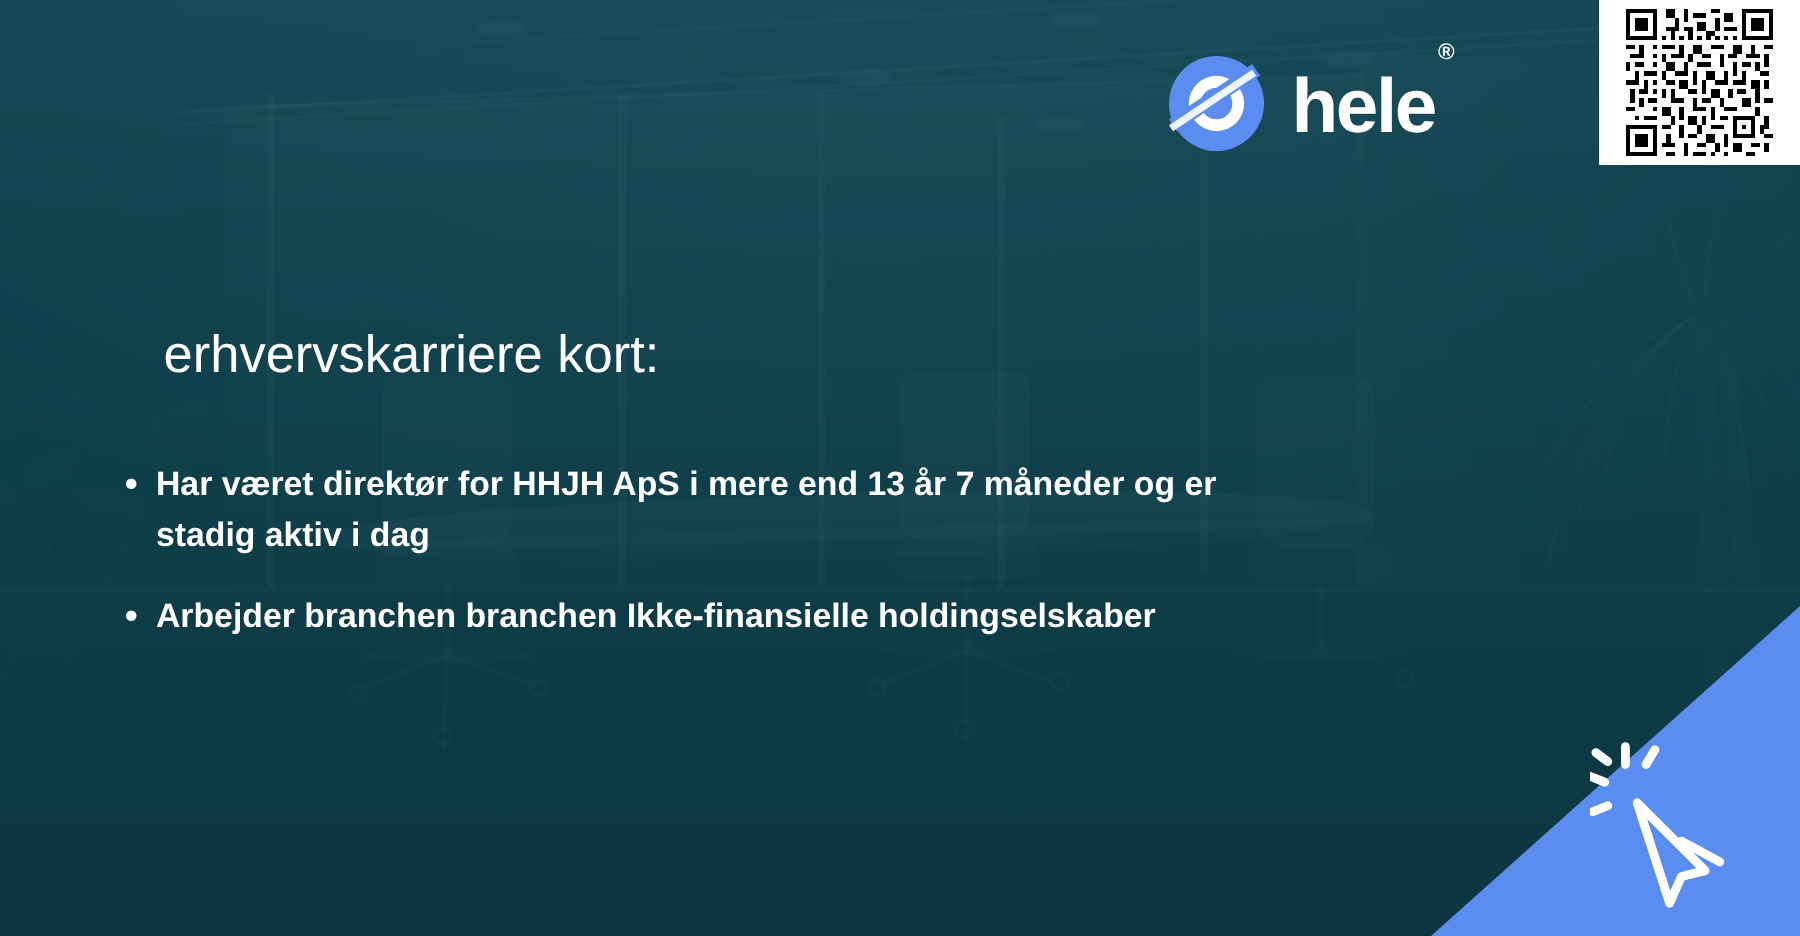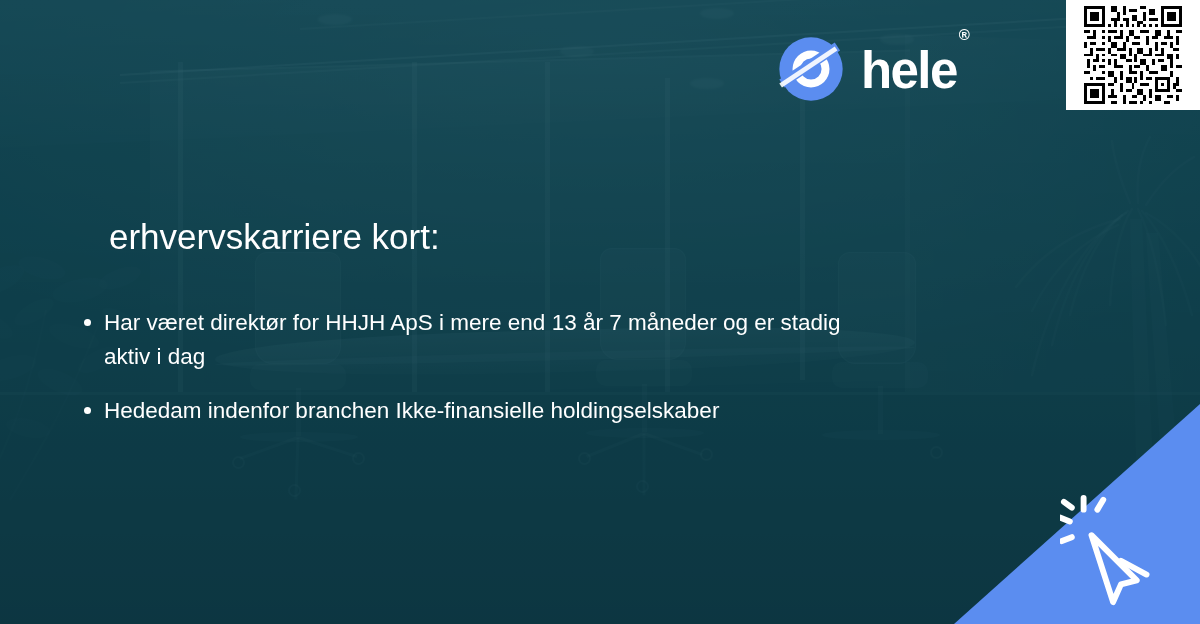--- a/index.html
+++ b/index.html
@@ -155,21 +155,21 @@
   }
 
   #bullets {
     position:absolute; left:82px; top:306px; width:960px;
     list-style:none;
   }
   #bullets li {
     position:relative;
     color:#ffffff;
     font-size:22.5px;
-    font-weight:normal;
+    font-weight:bold;
     line-height:34px;
     padding-left:22px;
     margin-bottom:20px;
     max-width:800px;
   }
   #bullets li::before {
     content:"";
     position:absolute; left:2px; top:13px;
     width:7px; height:7px; border-radius:50%;
     background:#ffffff;
@@ -323,21 +323,21 @@
   <div id="tint"></div>
   <div id="tint2"></div>
 
   <div id="content">
 
 
     <div id="subhead">erhvervskarriere kort:</div>
 
     <ul id="bullets">
       <li>Har været direktør for HHJH ApS i mere end 13 år 7 måneder og er stadig aktiv i dag</li>
-      <li>Hededam indenfor branchen Ikke-finansielle holdingselskaber</li>
+      <li>Arbejder branchen branchen Ikke-finansielle holdingselskaber</li>
     </ul>
 
     <div id="logo">
       <svg id="logo-mark" viewBox="0 0 100 100">
         <circle cx="50" cy="50" r="48" fill="#5b8df0"></circle>
         <path d="M50 22 a28 28 0 1 0 0 56 a28 28 0 1 0 0 -56 Z M50 34 a16 16 0 1 1 0 32 a16 16 0 1 1 0 -32 Z" fill="#ffffff" fill-rule="evenodd"></path>
         <path d="M4 72 L 84 14 L 96 26 L 16 84 Z" fill="#15505c" opacity="0"></path>
         <path d="M0 70 L 82 12 L 92 24 L 10 82 Z" fill="#ffffff" opacity="0"></path>
         <path d="M2 66 L 86 10 L 94 22 L 10 78 Z" fill="#5b8df0"></path>
         <path d="M2 72 L 86 16 L 90 22 L 6 78 Z" fill="#ffffff" opacity=".9"></path>

